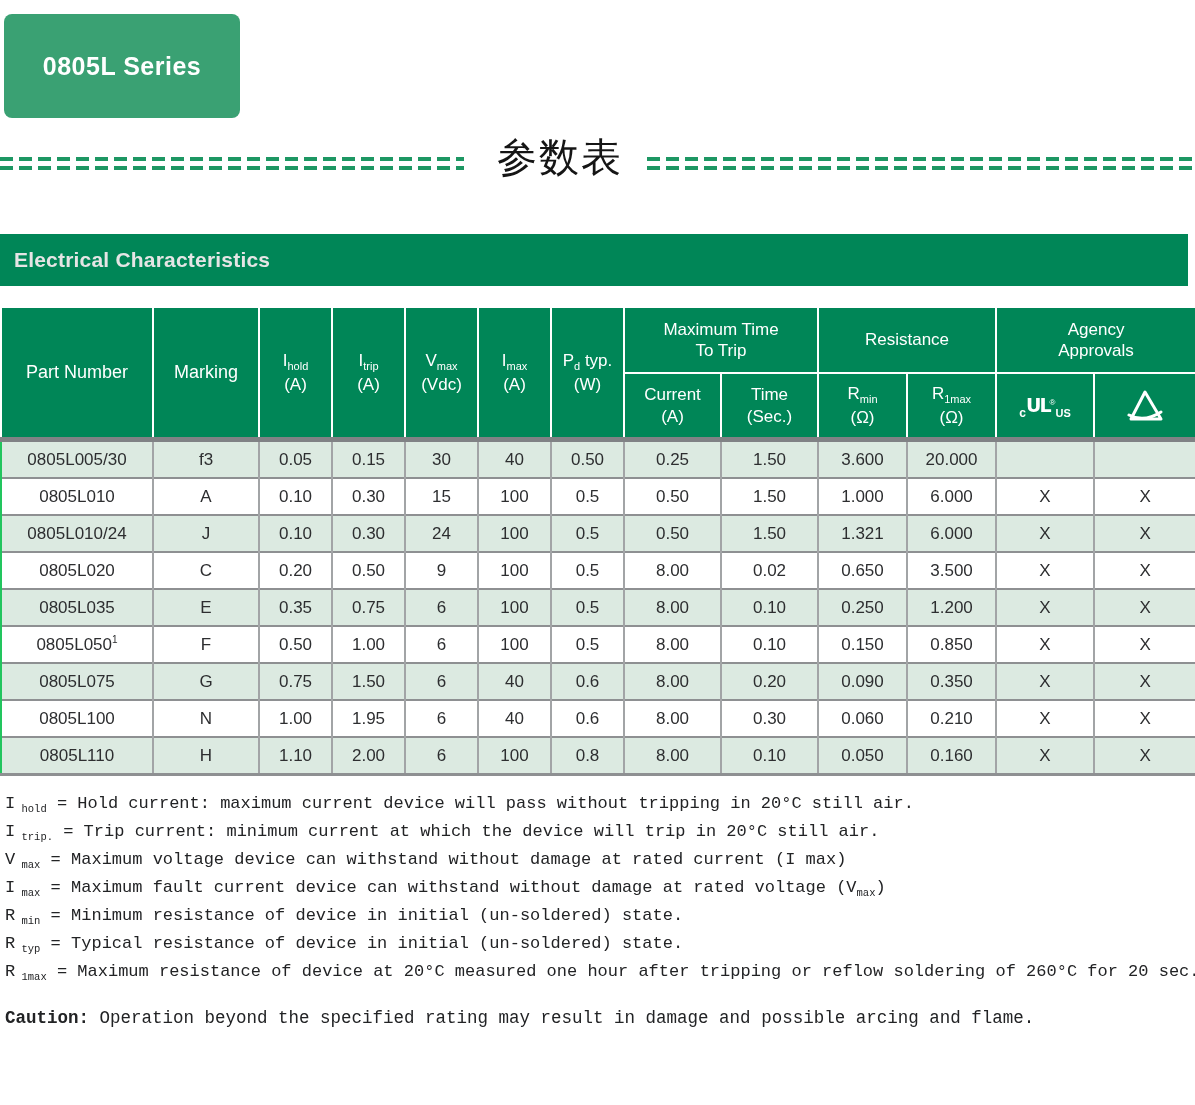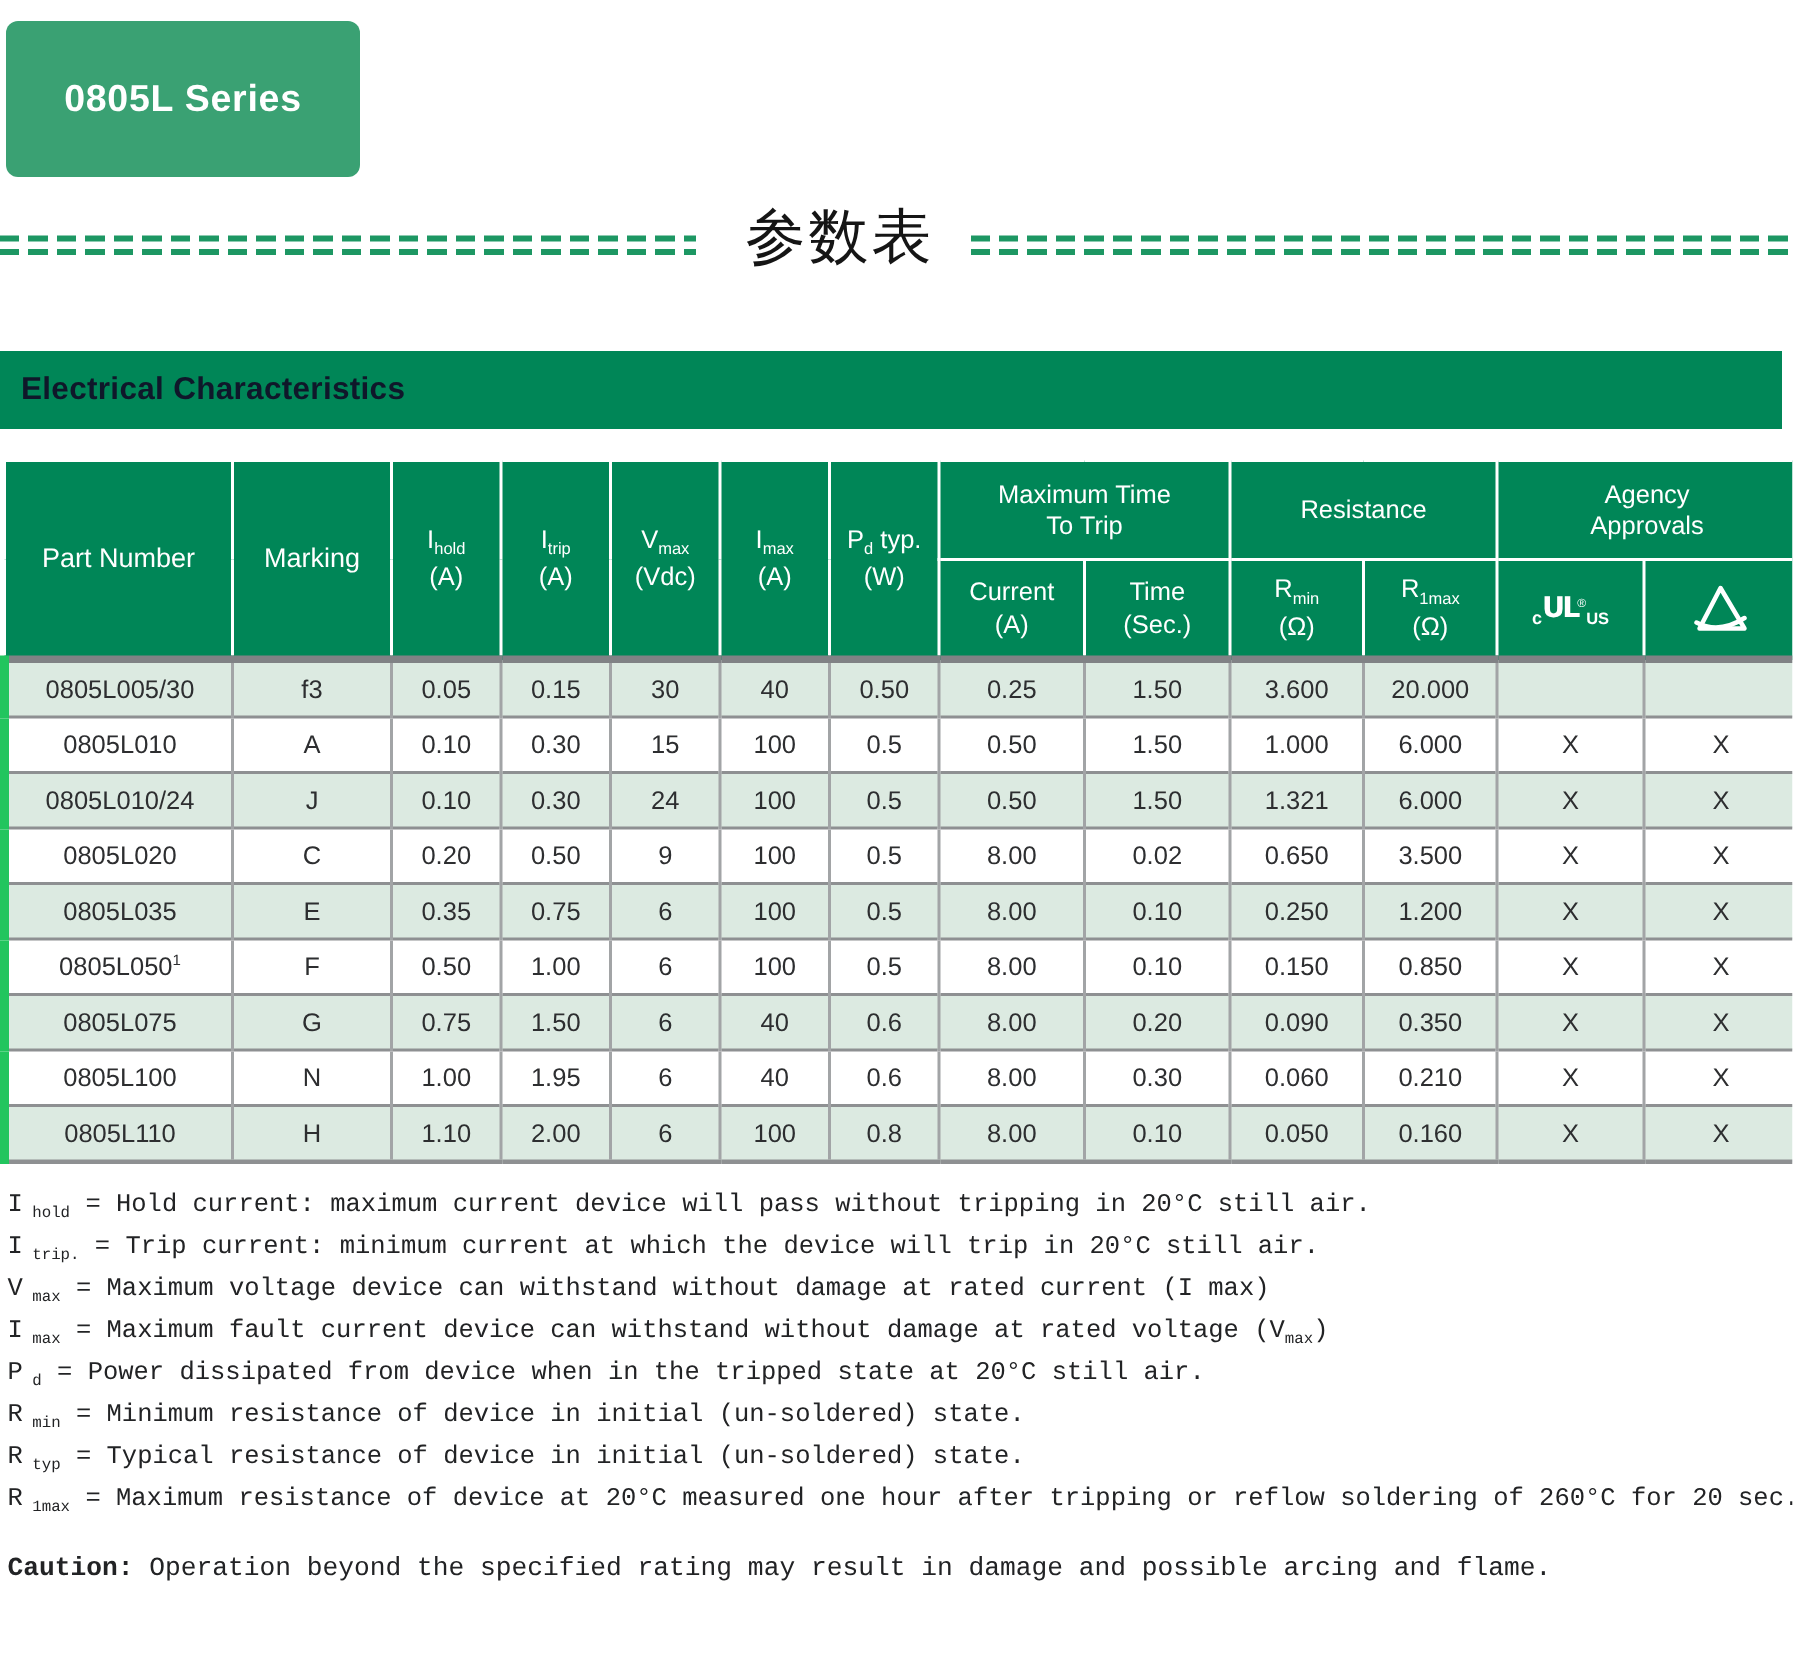--- a/index.html
+++ b/index.html
@@ -16,36 +16,36 @@
     font-family:"Liberation Serif","DejaVu Serif",serif;font-size:40px;color:#151515;letter-spacing:2px;}
   .dash-rule{position:absolute;top:157px;height:14px;}
   .dash-rule .strip{height:4px;margin-bottom:5px;
     background:repeating-linear-gradient(90deg,#1d9763 0 13px,transparent 13px 19px);}
   .dash-left{left:0;width:464px;}
   .dash-right{left:647px;width:548px;}
 
   
   .ec-bar{position:absolute;left:0;top:234px;width:1188px;height:52px;background:#008657;
     display:flex;align-items:center;}
-  .ec-bar span{color:#0f172a;font-weight:bold;font-size:21px;padding-left:14px;letter-spacing:0.2px;}
+  .ec-bar span{color:#e5e5e5;font-weight:bold;font-size:21px;padding-left:14px;letter-spacing:0.2px;}
 
   
   .tbl-wrap{position:absolute;left:0;top:306px;width:1195px;}
   table{border-collapse:collapse;table-layout:fixed;width:1195px;}
   th{background:#008657;color:#fff;font-weight:normal;font-size:17px;border:2px solid #fff;
      text-align:center;vertical-align:middle;padding:0;line-height:1.25;}
   thead tr.group-row th{height:64px;}
   thead tr.sub-row th{height:63px;}
   th.span2{height:131px;}
   th sub{font-size:11px;}
   th .reg{font-size:8px;vertical-align:super;}
   tbody td{height:35px;text-align:center;font-size:17px;color:#2d2e30;
      border-left:2px solid #a2a4a6;border-right:2px solid #a2a4a6;
      border-top:2px solid #8e9092;padding:0;}
-  tbody td:first-child{border-left:6px solid #22c55e;}
+  tbody td:first-child{border-left:2px solid #22c55e;}
   tbody td:last-child{border-right:1px solid #8e9092;}
   tbody tr:first-child td{border-top:5px solid #808285;}
   tbody tr:last-child td{border-bottom:3px solid #8e9092;}
   tbody tr:nth-child(odd) td{background:#dceae1;}
   tbody tr:nth-child(even) td{background:#ffffff;}
   tbody td sup{font-size:10px;}
 
   
   .ul-mark{white-space:nowrap;color:#fff;}
   .ul-c{font-size:12px;position:relative;top:5px;font-weight:bold;}
@@ -290,21 +290,20 @@
         </tbody>
     </table>
   </div>
 
   <div class="notes">
     <div id="fn-container">
         <div class="fn-line">I<sub> hold</sub> = Hold current: maximum current device will pass without tripping in 20°C still air.</div>
         <div class="fn-line">I<sub> trip.</sub> = Trip current: minimum current at which the device will trip in 20°C still air.</div>
         <div class="fn-line">V<sub> max</sub> = Maximum voltage device can withstand without damage at rated current (I max)</div>
         <div class="fn-line">I<sub> max</sub> = Maximum fault current device can withstand without damage at rated voltage (V<sub>max</sub>)</div>
-        <div class="fn-line">P<sub> d</sub> = Power dissipated from device when in the tripped state at 20°C still air.</div>
         <div class="fn-line">R<sub> min</sub> = Minimum resistance of device in initial (un-soldered) state.</div>
         <div class="fn-line">R<sub> typ</sub> = Typical resistance of device in initial (un-soldered) state.</div>
         <div class="fn-line">R<sub> 1max</sub> = Maximum resistance of device at 20°C measured one hour after tripping or reflow soldering of 260°C for 20 sec.</div>
       </div>
     <div class="caution-line">
       <b>Caution:</b><span> Operation beyond the specified rating may result in damage and possible arcing and flame.</span>
     </div>
   </div>
 
 </div>

